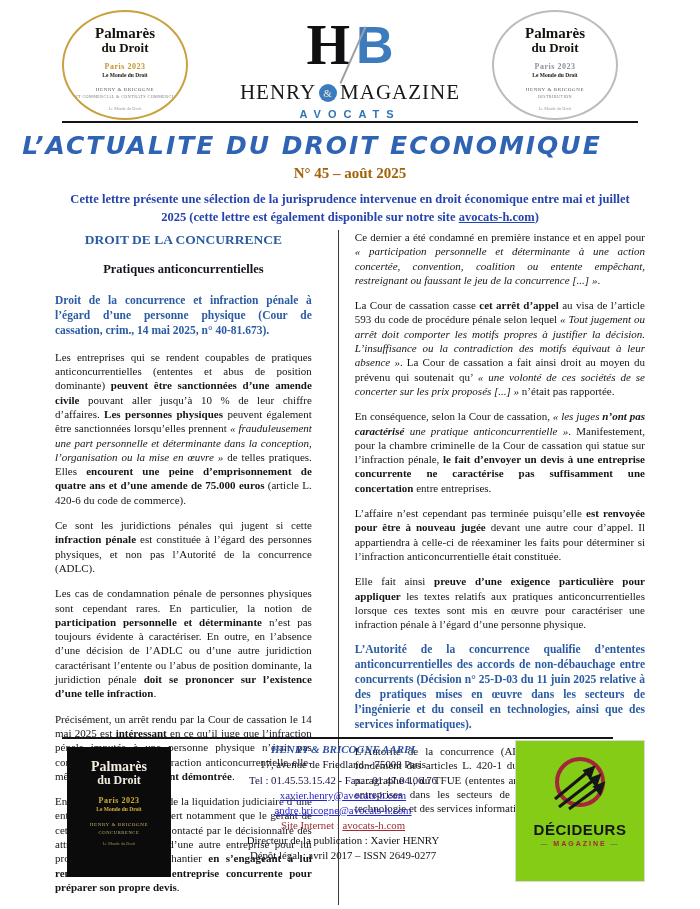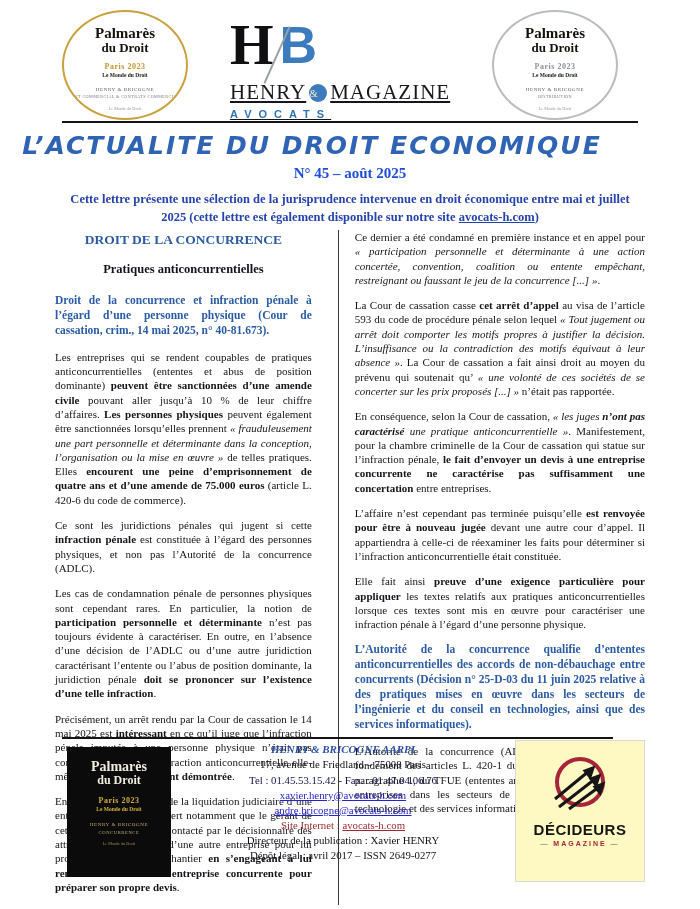--- a/index.html
+++ b/index.html
@@ -14,42 +14,42 @@
   .badge .b-title{font-weight:bold;font-size:15px;line-height:1.0;color:#15120c;}
   .badge .b-title2{font-weight:bold;font-size:13px;line-height:1.05;color:#15120c;}
   .badge .b-year{font-weight:bold;font-size:8px;margin-top:7px;letter-spacing:.5px;}
   .badge-gold .b-year{color:#c2962c;}
   .badge-silver .b-year{color:#8d9297;}
   .badge .b-pub{font-weight:bold;font-size:5.5px;color:#23201a;margin-top:1px;}
   .badge .b-firm{font-size:5px;color:#5a5a5a;letter-spacing:.6px;margin-top:9px;}
   .badge .b-cat{font-size:4.2px;color:#7a7a7a;letter-spacing:.4px;margin-top:2px;}
   .badge .b-foot{font-size:4.2px;color:#9a9a9a;margin-top:7px;}
 
-  .logo-center{position:absolute;left:230px;top:16px;width:240px;text-decoration:underline;}
+  .logo-center{position:absolute;left:230px;top:16px;width:240px;text-align:center;}
   .monogram{position:relative;display:inline-block;height:58px;line-height:58px;}
   .mono-h{font-family:"Liberation Serif", serif;font-weight:bold;font-size:56px;color:#101012;}
   .mono-slash{display:inline-block;width:2px;height:62px;background:#9aa0a6;transform:rotate(24deg);
               vertical-align:middle;margin:0 2px 10px 2px;}
   .mono-b{font-family:"Liberation Sans", sans-serif;font-weight:bold;font-size:52px;color:#3c7cbe;
           vertical-align:top;}
   .firm-line{margin-top:6px;font-family:"Liberation Serif", serif;font-size:21px;letter-spacing:1px;
              color:#17171c;white-space:nowrap;}
   .amp-circle{display:inline-block;width:18px;height:18px;line-height:18px;border-radius:50%;
               background:#3c7cbe;color:#f4e9c8;font-size:11px;vertical-align:2px;margin:0 3px;}
   .avocats{margin-top:3px;font-family:"Liberation Sans", sans-serif;font-weight:bold;font-size:11px;
            letter-spacing:7px;color:#2e75b6;}
 
   .header-rule{position:absolute;left:62px;top:121px;width:576px;height:2px;background:#141414;}
 
   
   .doc-title{position:absolute;left:0;top:131px;width:624px;text-align:center;
              font-family:"DejaVu Sans", sans-serif;font-style:italic;font-weight:bold;
              font-size:25px;letter-spacing:2px;color:#2f63b4;}
   .doc-issue{position:absolute;left:0;top:165px;width:700px;text-align:center;
-             font-weight:bold;font-size:15px;color:#1d4ed8;}
+             font-weight:bold;font-size:15px;color:#a16207;}
   .doc-intro{position:absolute;left:70px;top:190px;width:560px;text-align:center;
              font-weight:bold;font-size:12.5px;line-height:1.45;color:#2543ae;}
   .doc-intro a{color:#2543ae;text-decoration:underline;cursor:pointer;}
 
   
   .columns{position:absolute;left:55px;top:230px;width:590px;display:flex;align-items:stretch;
            min-height:507px;}
   .col-left{width:262px;padding-right:26px;border-right:1px solid #3a3a3a;box-sizing:content-box;}
   .col-right{width:296px;padding-left:16px;}
   .col p{margin:0 0 11px 0;font-size:11px;line-height:1.3;text-align:justify;}
@@ -75,21 +75,21 @@
   .footer-center{flex:1;text-align:center;font-size:10.8px;line-height:1.4;margin-top:2px;color:#101018;}
   .footer-firm{font-weight:bold;font-size:11px;color:#2b4fa3;font-style:italic;}
   .footer-tel{color:#13134a;}
   .footer-center a{cursor:pointer;}
   .mail-link{color:#2424cc;text-decoration:underline;}
   .site-line{color:#9e2b32;text-align:center;}
   .site-link{color:#9e2b32;text-decoration:underline;}
 
   .decideurs-card{width:130px;height:142px;border:1px solid #d8d8d8;display:flex;flex-direction:column;
                   align-items:center;justify-content:flex-start;padding-top:12px;box-sizing:border-box;
-                  background:#fef9c3;}
+                  background:#84cc16;}
   .decideurs-name{font-family:"Liberation Sans", sans-serif;font-weight:bold;font-size:15px;
                   letter-spacing:.5px;color:#161616;margin-top:6px;}
   .decideurs-sub{font-family:"Liberation Sans", sans-serif;font-weight:bold;font-size:7px;
                  letter-spacing:2px;color:#a6253a;margin-top:2px;}
   .decideurs-sub .dash{color:#555;font-weight:normal;}
 </style>
 </head>
 <body>
 
 <div class="page">

